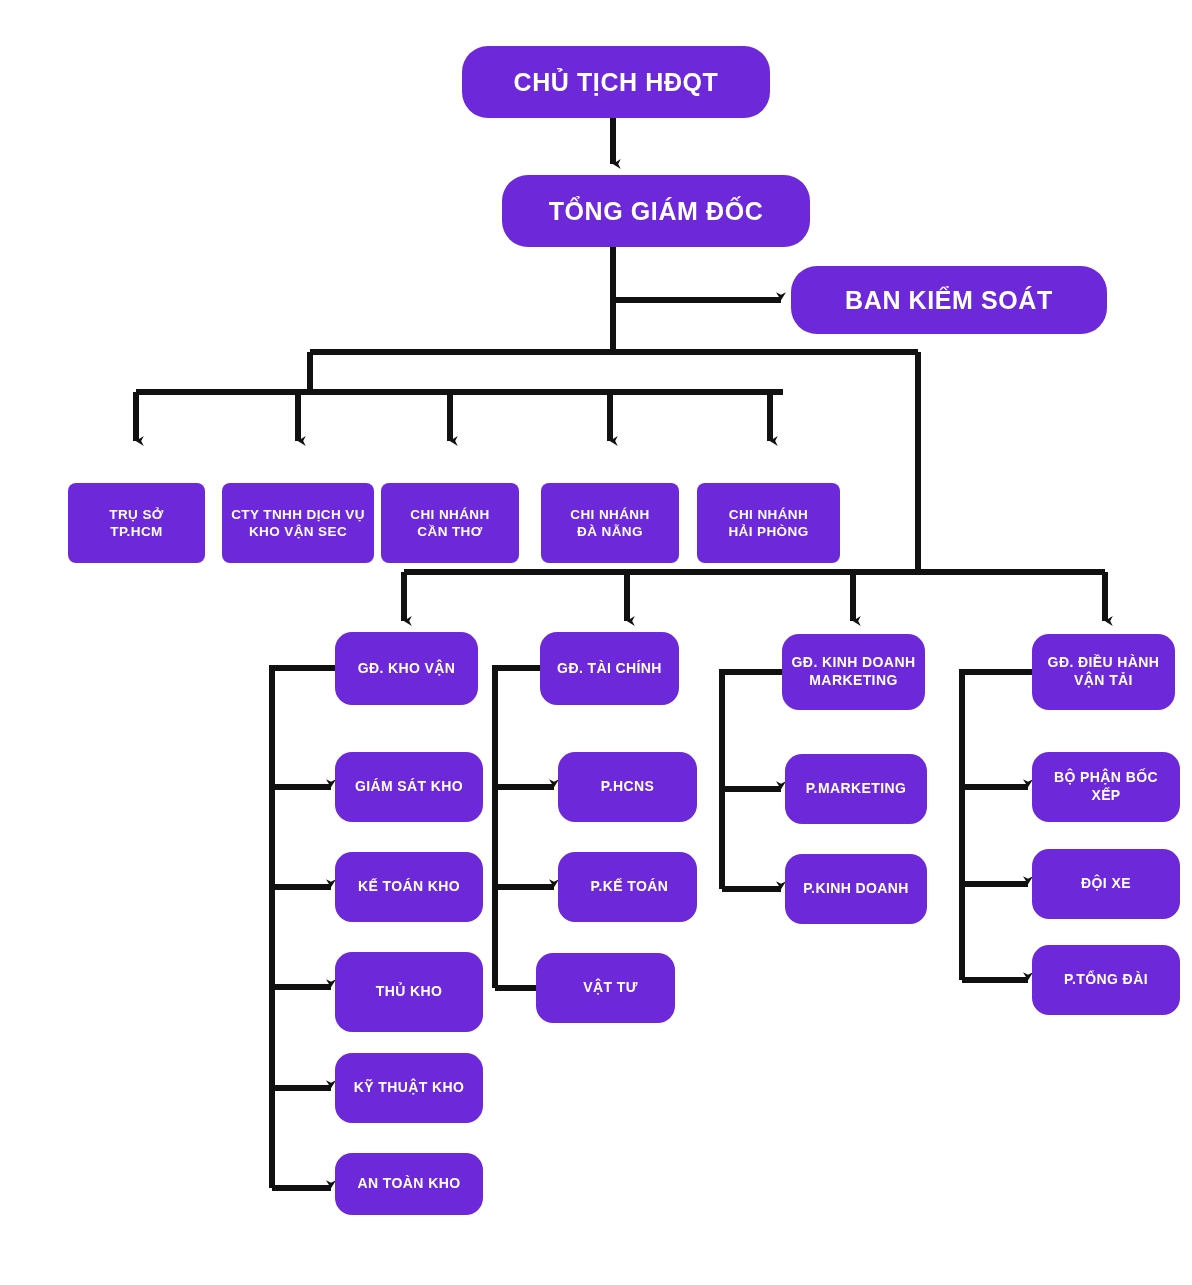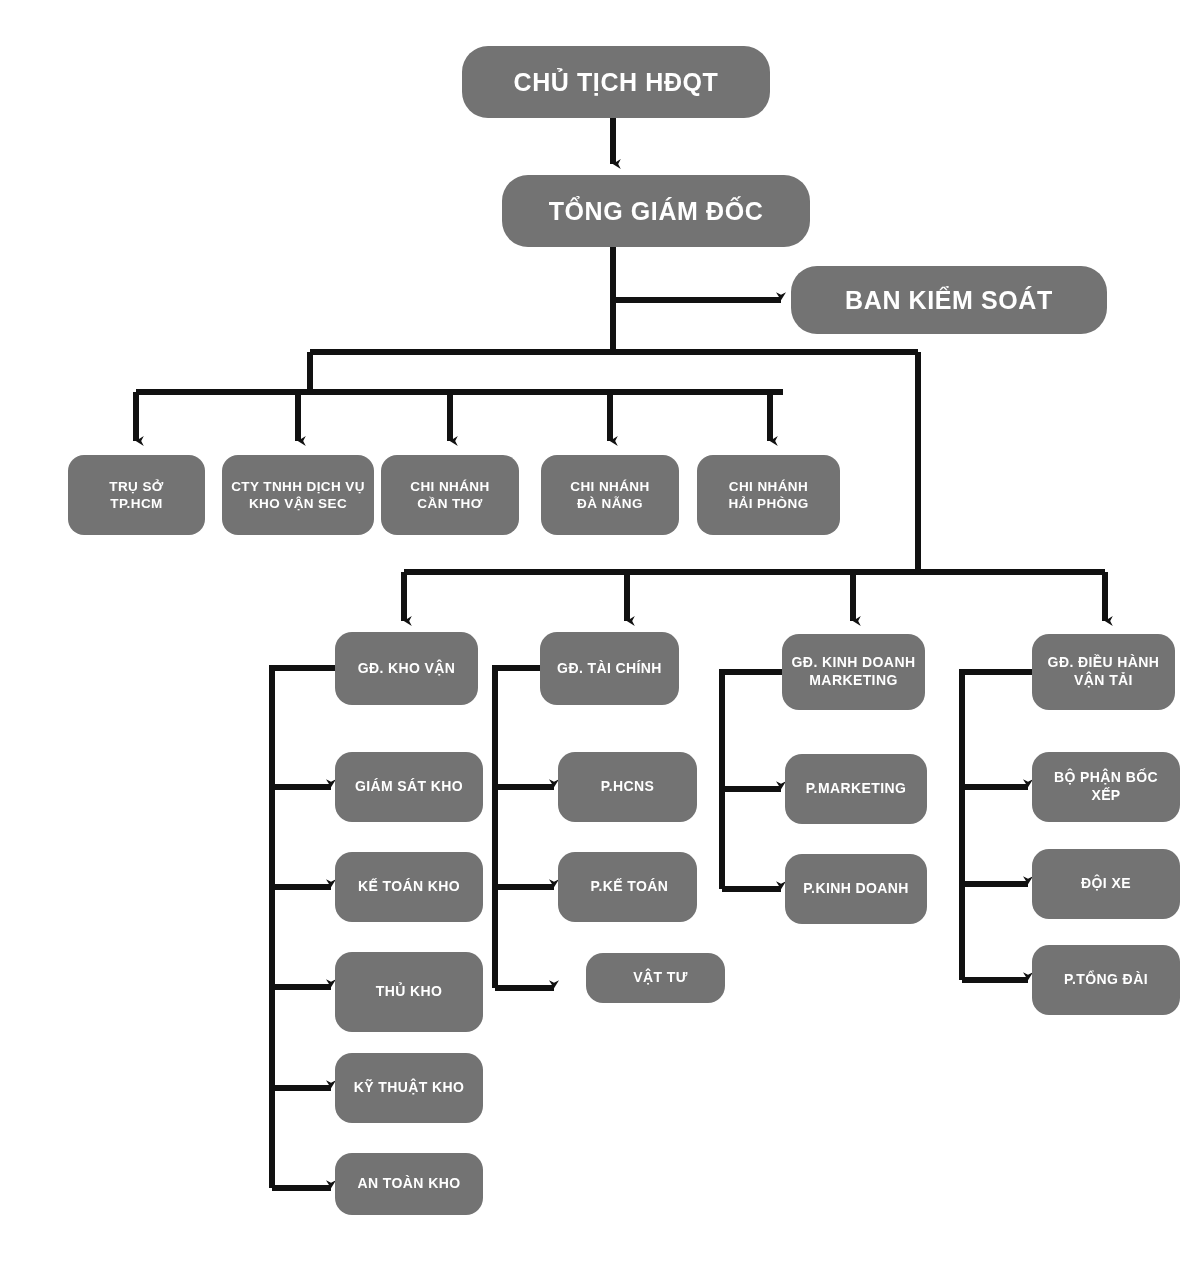--- a/index.html
+++ b/index.html
@@ -18,21 +18,21 @@
   #connectors {
     position: absolute;
     left: 0;
     top: 0;
     width: 1192px;
     height: 1285px;
     pointer-events: none;
   }
   .node {
     position: absolute;
-    background: #737373;
+    background: #6d28d9;
     border-radius: 18px;
     display: flex;
     align-items: center;
     justify-content: center;
     text-align: center;
     box-sizing: border-box;
     color: #ffffff;
     font-weight: bold;
     letter-spacing: 0.4px;
     line-height: 1.28;
@@ -45,21 +45,22 @@
     width: 100%;
     white-space: pre-line;
   }
   .tier-exec {
     font-size: 25px;
     border-radius: 26px;
     letter-spacing: 0.6px;
   }
   .tier-branch {
     font-size: 13.5px;
-    border-radius: 16px;
+    border-radius: 8px;
+    margin-top: 28px;
   }
   .tier-director {
     font-size: 14px;
     border-radius: 17px;
   }
   .tier-dept {
     font-size: 14px;
     border-radius: 17px;
   }
 </style>
@@ -190,21 +191,21 @@
   <div class="node tier-dept" style="left:335px; top:1153px; width:148px; height:62px;">
     <span class="label">AN TOÀN KHO</span>
   </div>
 
   <div class="node tier-dept" style="left:558px; top:752px; width:139px; height:70px;">
     <span class="label">P.HCNS</span>
   </div>
   <div class="node tier-dept" style="left:558px; top:852px; width:139px; height:70px;padding-left:12px;">
     <span class="label">P.KẾ TOÁN</span>
   </div>
-  <div class="node tier-dept" style="left:586px; top:953px; width:139px; height:50px;padding-left:18px;">
+  <div class="node tier-dept" style="left:536px; top:953px; width:139px; height:70px;padding-left:18px;">
     <span class="label">VẬT TƯ</span>
   </div>
 
   <div class="node tier-dept" style="left:785px; top:754px; width:142px; height:70px;">
     <span class="label">P.MARKETING</span>
   </div>
   <div class="node tier-dept" style="left:785px; top:854px; width:142px; height:70px;">
     <span class="label">P.KINH DOANH</span>
   </div>
 

